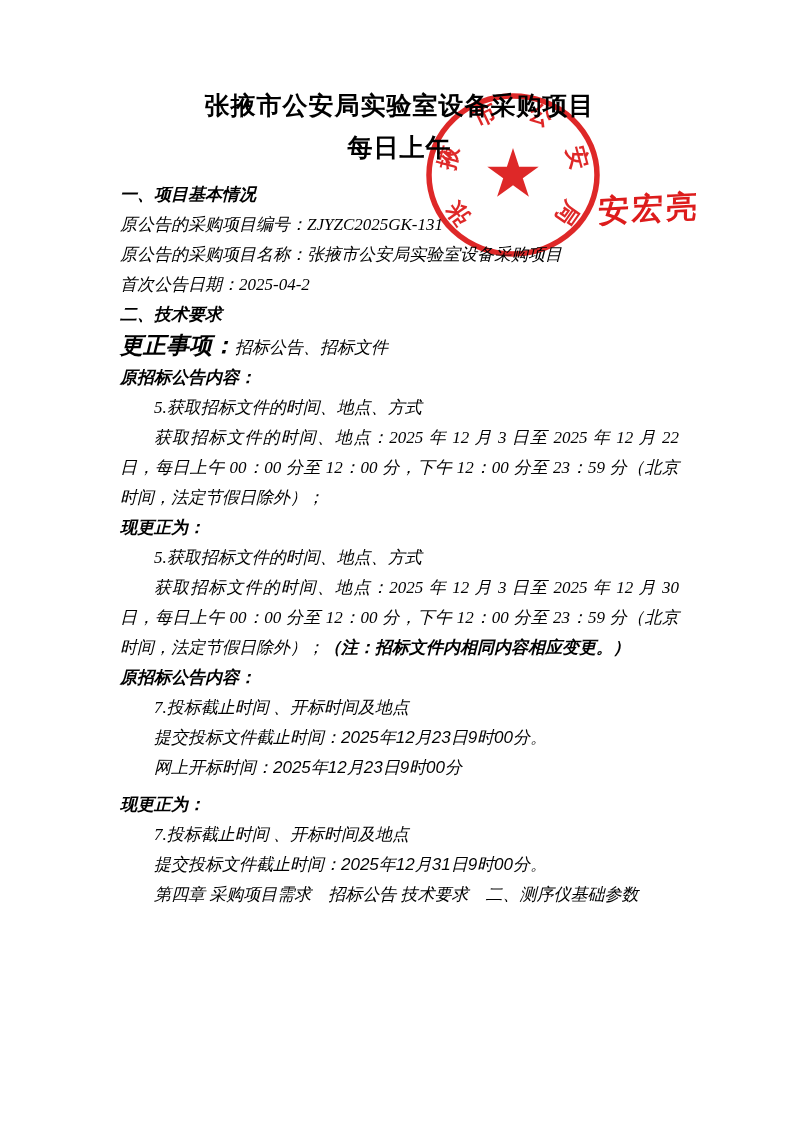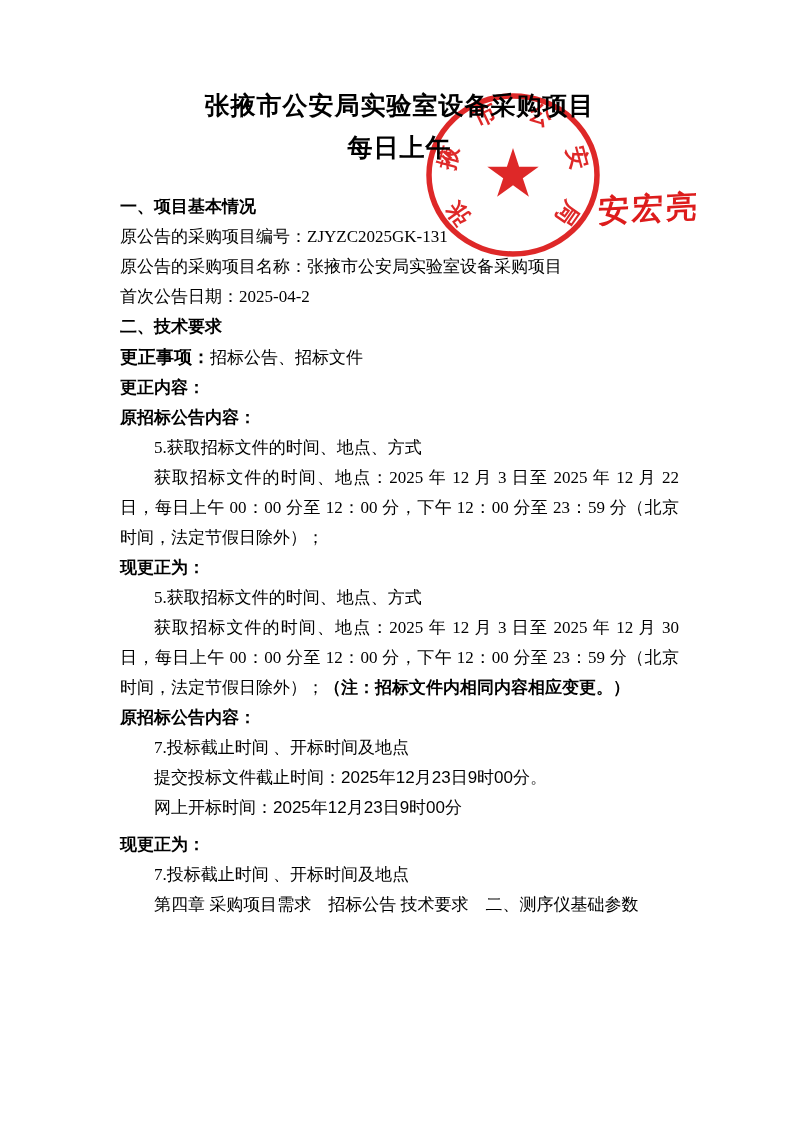--- a/index.html
+++ b/index.html
@@ -22,35 +22,35 @@
     padding:84px 114px 0 120px;
   }
   .doc-title{
     text-align:center;
     font-family:"Liberation Sans","DejaVu Sans",sans-serif;
     font-weight:bold;
     font-size:25px;
     line-height:42px;
     letter-spacing:1px;
   }
-  .body-block{margin-top:24px;}
+  .body-block{margin-top:12px;font-style:italic;}
   .body-block p{
     font-size:17px;
     line-height:30px;
     margin:0;
   }
   .h-section{
     font-family:"Liberation Sans","DejaVu Sans",sans-serif;
     font-weight:bold;
     font-size:18px;
   }
   .b-label{
     font-family:"Liberation Sans","DejaVu Sans",sans-serif;
     font-weight:bold;
-    font-size:18px;
+    font-size:23px;
   }
   .indent1{text-indent:2em;}
   .para{
     text-align:justify;
     text-indent:2em;
   }
   .bold-note{
     font-family:"Liberation Sans","DejaVu Sans",sans-serif;
     font-weight:bold;
   }
@@ -125,21 +125,20 @@
       <p>原公告的采购项目编号：ZJYZC2025GK-131</p>
 
       <p>原公告的采购项目名称：张掖市公安局实验室设备采购项目</p>
 
       <p>首次公告日期：2025-04-2</p>
 
       <p class="h-section">二、技术要求</p>
 
       <p><span class="b-label">更正事项：</span><span>招标公告、招标文件</span></p>
 
-      <p class="b-label">更正内容：</p>
 
       <p class="b-label">原招标公告内容：</p>
 
       <p class="indent1">5.获取招标文件的时间、地点、方式</p>
 
       <p class="para">获取招标文件的时间、地点：2025 年 12 月 3 日至 2025 年 12 月 22 日，每日上午 00：00 分至 12：00 分，下午 12：00 分至 23：59 分（北京时间，法定节假日除外）；</p>
 
       <p class="b-label">现更正为：</p>
 
       <p class="indent1">5.获取招标文件的时间、地点、方式</p>
@@ -151,20 +150,21 @@
       <p class="indent1">7.投标截止时间 、开标时间及地点</p>
 
       <p class="indent1"><span>提交投标文件截止时间：</span><span class="dt">2025年12月23日9时00分</span><span>。</span></p>
 
       <p class="indent1"><span>网上开标时间：</span><span class="dt">2025年12月23日9时00分</span></p>
 
       <p class="b-label sp-before">现更正为：</p>
 
       <p class="indent1">7.投标截止时间 、开标时间及地点</p>
 
+      <p class="indent1"><span>提交投标文件截止时间：</span><span class="dt">2025年12月31日9时00分</span><span>。</span></p>
 
 
 
       <p class="indent1">第四章 采购项目需求　招标公告 技术要求　二、测序仪基础参数</p>
 
     </div>
   </div>
 
   <div class="seal">
     <svg width="178" height="170" viewBox="0 0 178 170">

